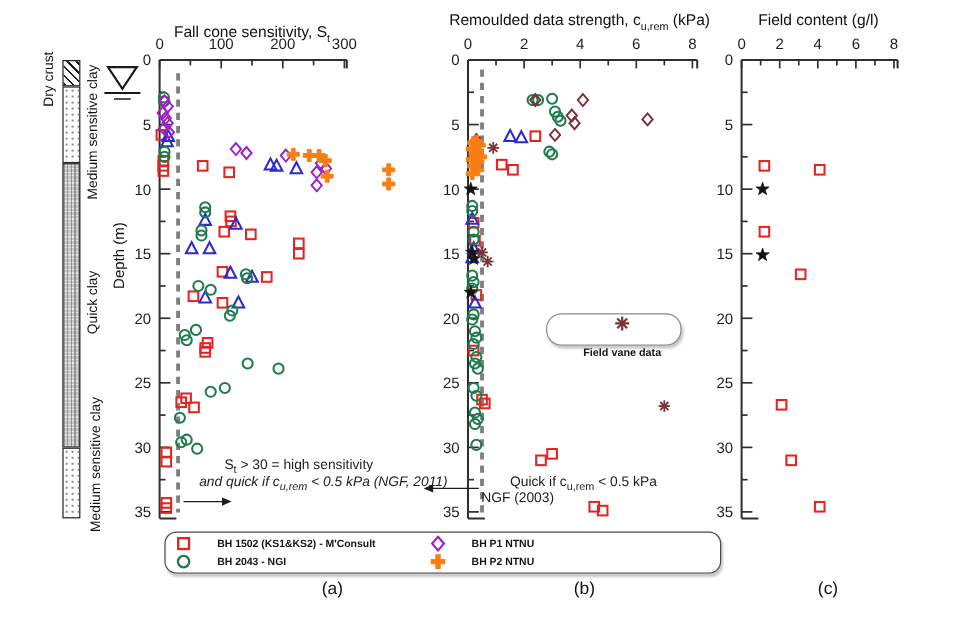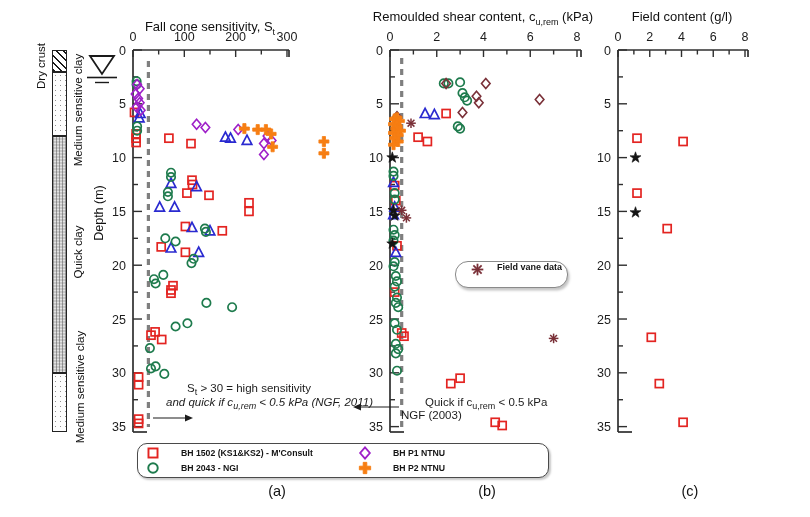--- a/index.html
+++ b/index.html
@@ -24,22 +24,22 @@
   .ann-center{text-align:center;}
   .panel-letter{font-size:14.5px;text-align:center;width:34px;}
   svg text{font-family:"Liberation Sans",sans-serif;}
   #legend-box{box-sizing:border-box;border:1.6px solid #4a4a4a;border-radius:10px;
       box-shadow:1.5px 2px 2px #c9c9c9;display:grid;
       grid-template-columns:212px 158px 94px;grid-template-rows:1fr 1fr;
       grid-auto-flow:column;align-items:center;padding:2px 0 2px 8px;background:#fff;}
   .lg-cell{display:flex;align-items:center;gap:21px;}
   .lg-label{font-size:8.7px;font-weight:bold;white-space:nowrap;color:#141414;}
   #fieldvane-box{box-sizing:border-box;border:1.6px solid #8a8a8a;border-radius:13px;
-      box-shadow:1.5px 2.5px 2.5px #c4c4c4;display:flex;gap:12px;
-      padding-left:14px;background:#fff;}
+      box-shadow:1.5px 2.5px 2.5px #c4c4c4;display:flex;align-items:center;gap:12px;
+      padding-left:14px;background:#fff;flex-direction:column;}
   #fieldvane-label{font-size:9px;font-weight:bold;color:#141414;white-space:nowrap;}
 </style>
 </head>
 <body>
 
 <svg id="plot-svg" class="abs" width="810" height="517" viewBox="0 0 810 517" style="left:0;top:0;">
     <g>
       <line x1="133" y1="50" x2="289" y2="50" stroke="#2f2f2f" stroke-width="1.7"></line>
       <line x1="133" y1="50" x2="133" y2="432" stroke="#2f2f2f" stroke-width="1.7"></line>
       <line x1="133" y1="432" x2="147" y2="432" stroke="#2f2f2f" stroke-width="1.7"></line>
@@ -1072,21 +1072,21 @@
 
 <svg class="abs" style="left:86px;top:53px;" width="34" height="36" viewBox="0 0 34 36">
   <polygon points="4,3 28,3 16,21" fill="#ffffff" stroke="#1a1a1a" stroke-width="1.8"></polygon>
   <line x1="1" y1="24.5" x2="31" y2="24.5" stroke="#1a1a1a" stroke-width="1.6"></line>
   <line x1="9" y1="29.5" x2="23" y2="29.5" stroke="#1a1a1a" stroke-width="1.4"></line>
 </svg>
 
 <div class="abs axis-rot-label" style="left:69px;top:205px;width:60px;">Depth (m)</div>
 
 <div class="abs panel-title" style="left:110px;top:19px;width:200px;"><span>Fall cone sensitivity, S</span><sub>t</sub><span></span></div>
-<div class="abs panel-title" style="left:358px;top:9px;width:250px;"><span>Remoulded shear content, c</span><sub>u,rem</sub><span> (kPa)</span></div>
+<div class="abs panel-title" style="left:358px;top:9px;width:250px;"><span>Remoulded data strength, c</span><sub>u,rem</sub><span> (kPa)</span></div>
 <div class="abs panel-title" style="left:602px;top:9px;width:160px;"><span>Field content (g/l)</span><sub></sub><span></span></div>
 
 <div id="ann-a1" class="abs ann ann-center" style="left:160px;top:382px;width:178px;"><span>S</span><sub>t</sub><span> &gt; 30 = high sensitivity</span></div>
 <div id="ann-a2" class="abs ann ann-center" style="left:166px;top:396px;width:198px;font-style:italic;"><span>and quick if c</span><sub>u,rem</sub><span> &lt; 0.5 kPa (NGF, 2011)</span></div>
 <div id="ann-b1" class="abs ann" style="left:425px;top:396px;"><span>Quick if c</span><sub>u,rem</sub><span> &lt; 0.5 kPa</span></div>
 <div id="ann-b2" class="abs ann" style="left:401px;top:409px;"><span>NGF (2003)</span></div>
 
 <div id="fieldvane-box" class="abs" style="left:455px;top:261px;width:113px;height:27px;">
   <span id="fv-marker" style="display:inline-flex;">
       <svg width="15" height="15" viewBox="-6.5 -6.5 13 13">
@@ -1094,21 +1094,21 @@
           <line x1="0" y1="-4.8" x2="0" y2="4.8" stroke="#7a3038" stroke-width="1.5"></line>
           <line x1="-4.8" y1="0" x2="4.8" y2="0" stroke="#7a3038" stroke-width="1.5"></line>
           <line x1="-3.4" y1="-3.4" x2="3.4" y2="3.4" stroke="#7a3038" stroke-width="1.5"></line>
           <line x1="-3.4" y1="3.4" x2="3.4" y2="-3.4" stroke="#7a3038" stroke-width="1.5"></line>
         </g>
       </svg>
     </span>
   <span id="fieldvane-label">Field vane data</span>
 </div>
 
-<div id="legend-box" class="abs" style="left:137px;top:443px;width:412px;height:35px;">
+<div id="legend-box" class="abs" style="left:137px;top:443px;width:464px;height:35px;">
     <div class="lg-cell">
       <svg width="14" height="14" viewBox="-6.5 -6.5 13 13">
         <g transform="scale(1.05)">
           <rect x="-4" y="-4" width="8" height="8" fill="none" stroke="#e32421" stroke-width="1.7"></rect>
         </g>
       </svg>
       <span class="lg-label">BH 1502 (KS1&amp;KS2) - M'Consult</span>
     </div>
     <div class="lg-cell">
       <svg width="14" height="14" viewBox="-6.5 -6.5 13 13">

